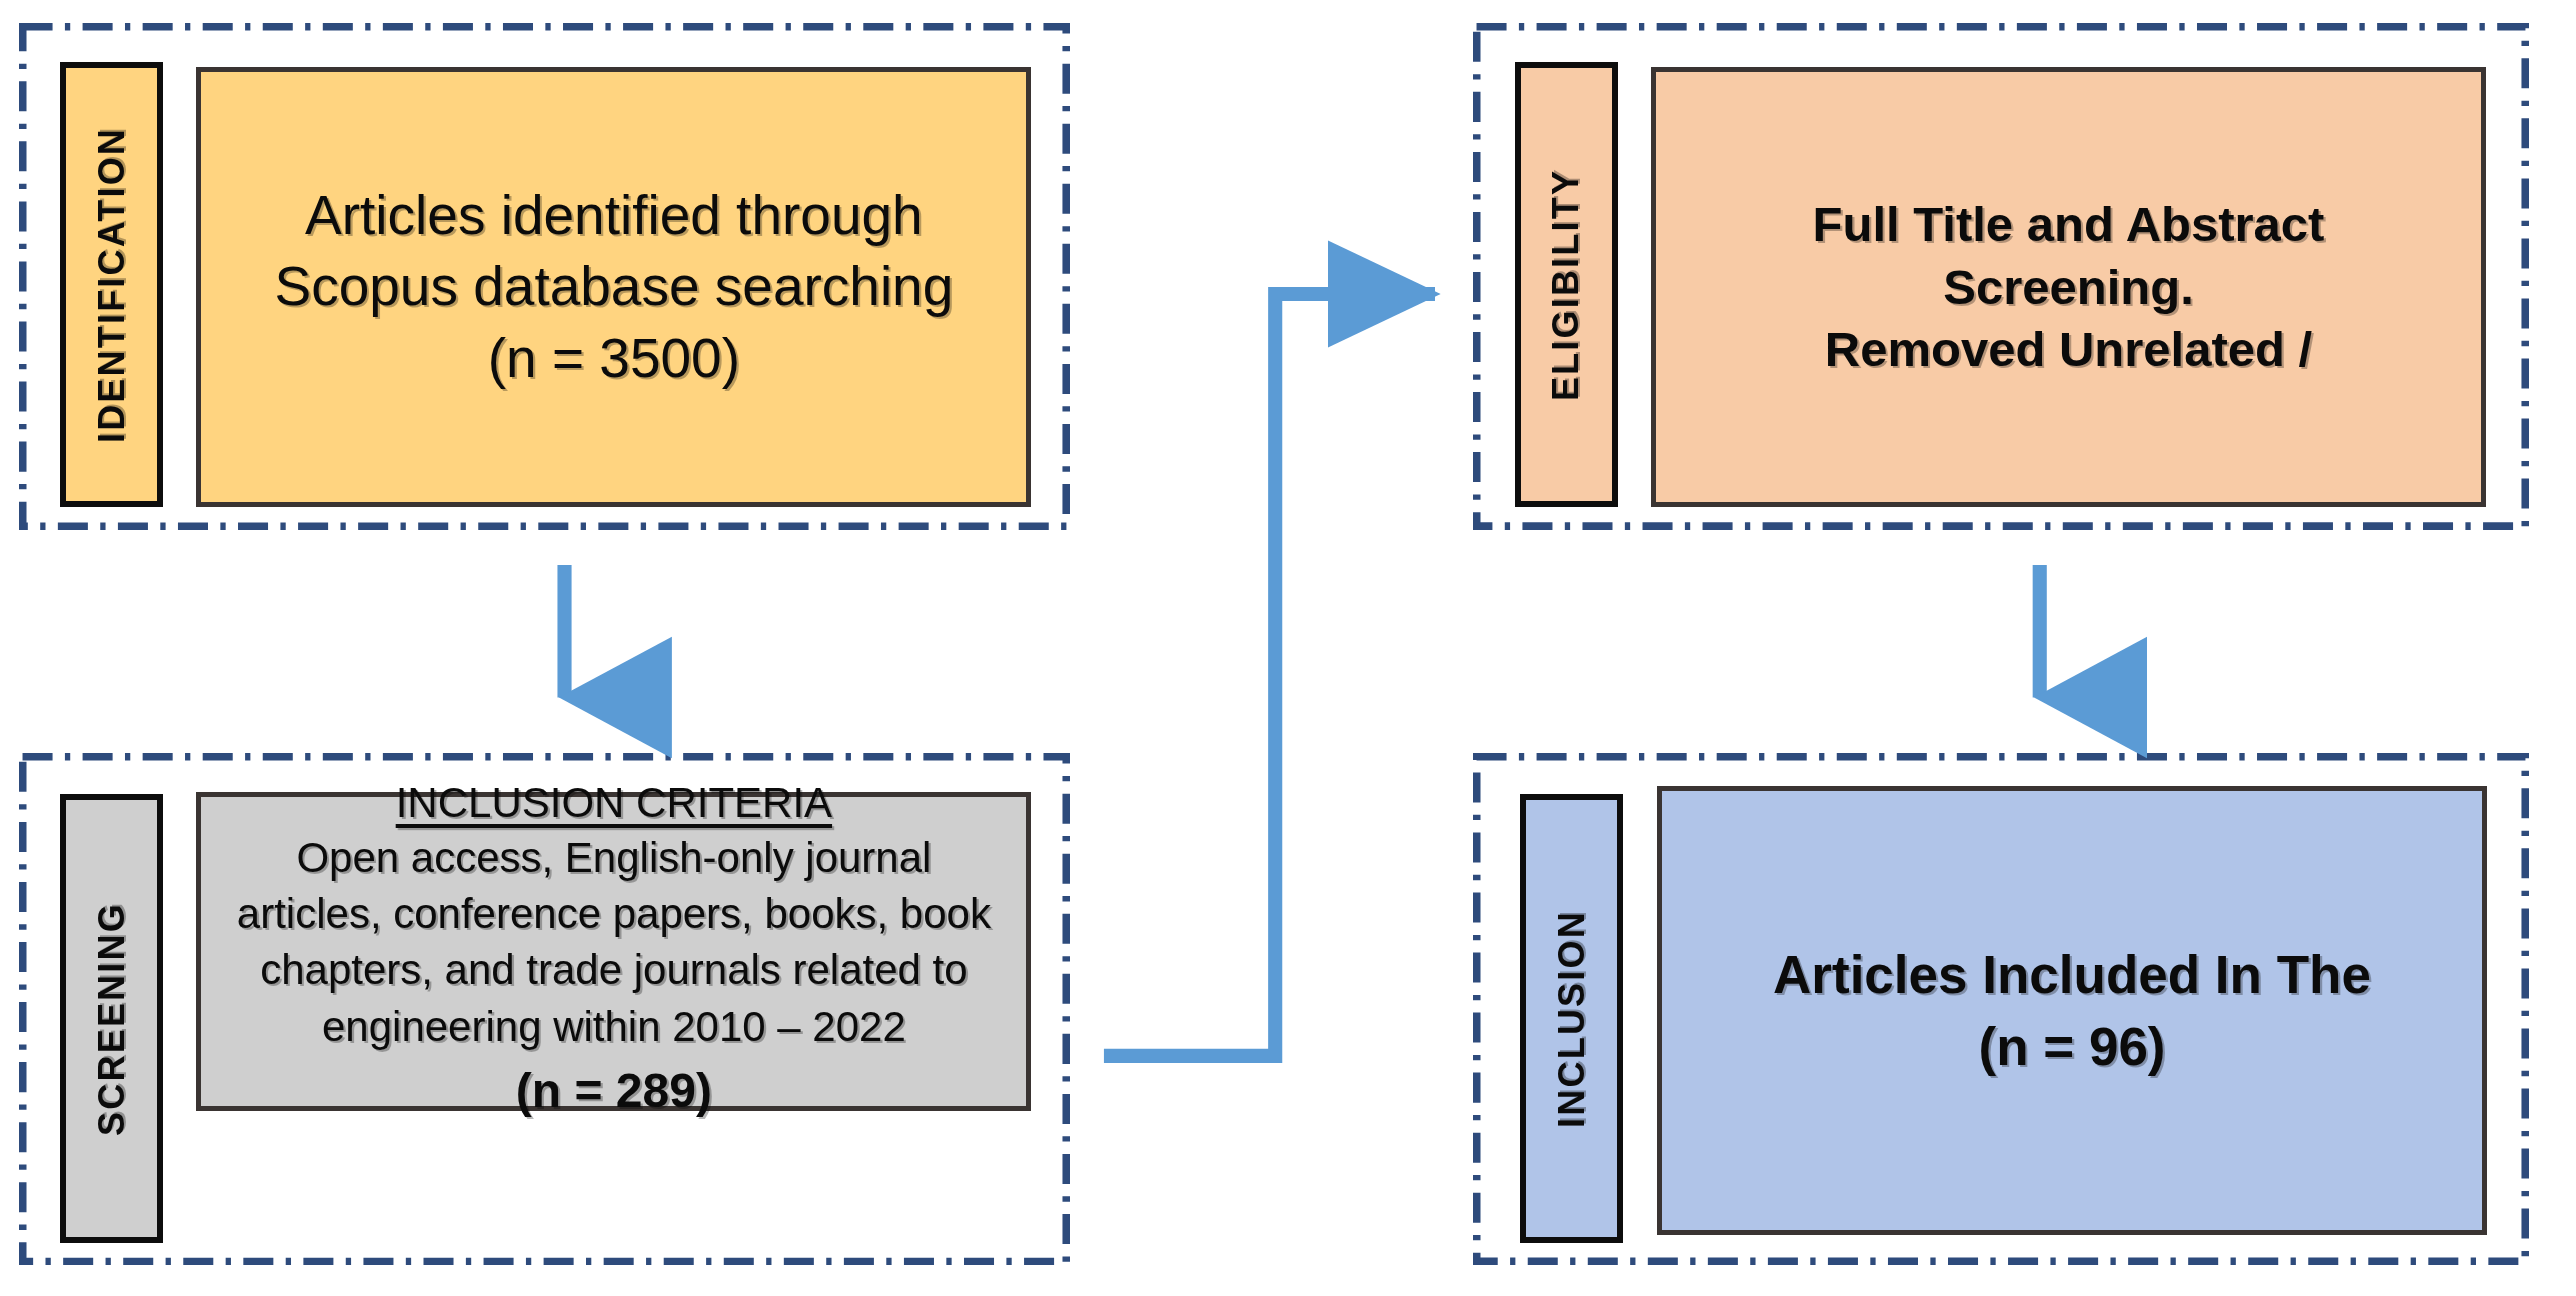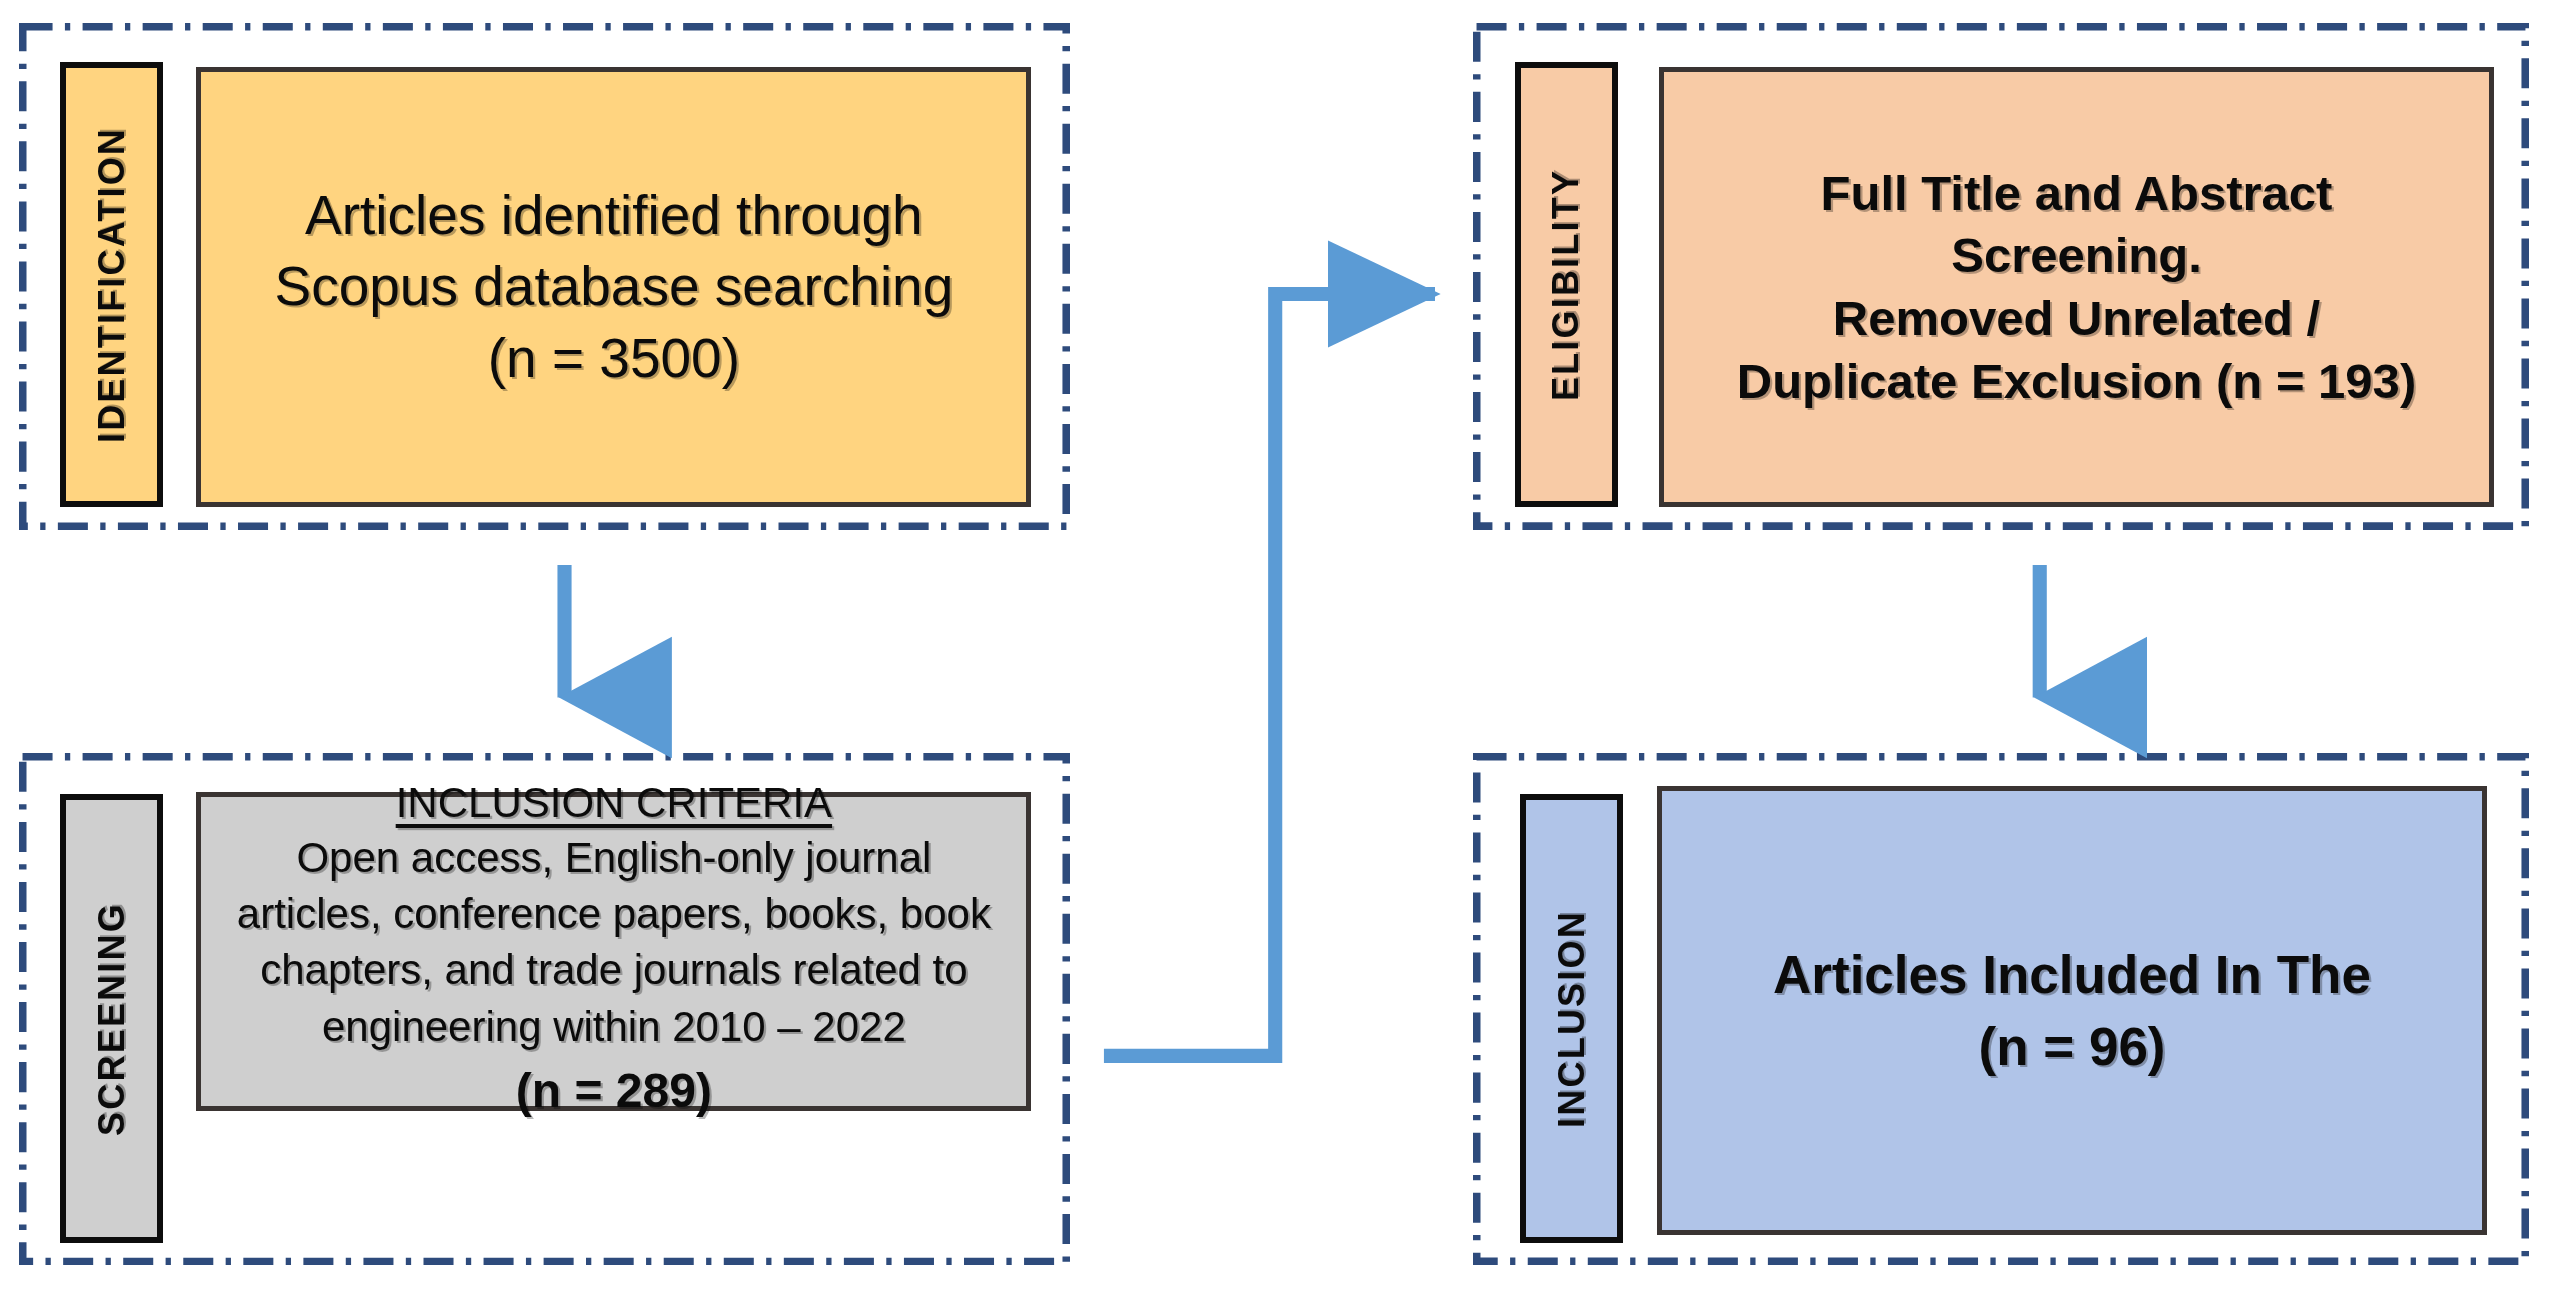--- a/index.html
+++ b/index.html
@@ -159,26 +159,25 @@
 
   <div class="panel" style="left:1473px; top:23px; width:1056px; height:507px;">
     <svg class="panel-border" viewBox="0 0 1196 574" preserveAspectRatio="none">
       <rect x="4" y="4" width="1188" height="566" fill="none" stroke="#2E4B7C" stroke-width="9" stroke-dasharray="34 14 6 14" stroke-linecap="butt"></rect>
     </svg>
 
     <div class="stage-label" style="left:42px; top:39px; width:103px; height:445px; background:#F8CBA6;">
       <span class="stage-label-text">ELIGIBILITY</span>
     </div>
 
-    <div class="content-box" style="left:178px; top:44px; width:835px; height:440px; background:#F8CBA6;margin-left:8px;">
+    <div class="content-box" style="left:178px; top:44px; width:835px; height:440px; background:#F8CBA6;">
       <div class="content-inner t-elig">
         <span class="line">Full Title and Abstract</span>
         <span class="line">Screening.</span>
         <span class="line">Removed Unrelated /</span>
-        <span class="line">Duplicate Exclusion (n = 193)</span>
       </div>
     </div>
   </div>
 
   <div class="panel" style="left:19.4px; top:753px; width:1051px; height:512px;">
     <svg class="panel-border" viewBox="0 0 1190 580" preserveAspectRatio="none">
       <rect x="4" y="4" width="1182" height="572" fill="none" stroke="#2E4B7C" stroke-width="9" stroke-dasharray="34 14 6 14" stroke-linecap="butt"></rect>
     </svg>
 
     <div class="stage-label" style="left:41px; top:41px; width:103px; height:449px; background:#CFCFCF;">

